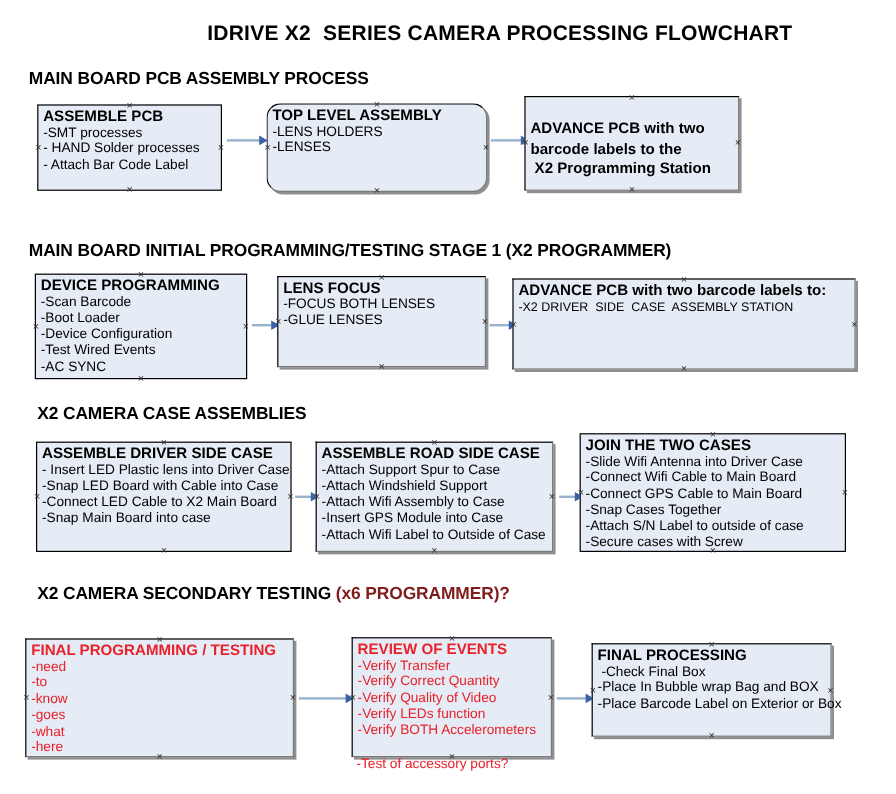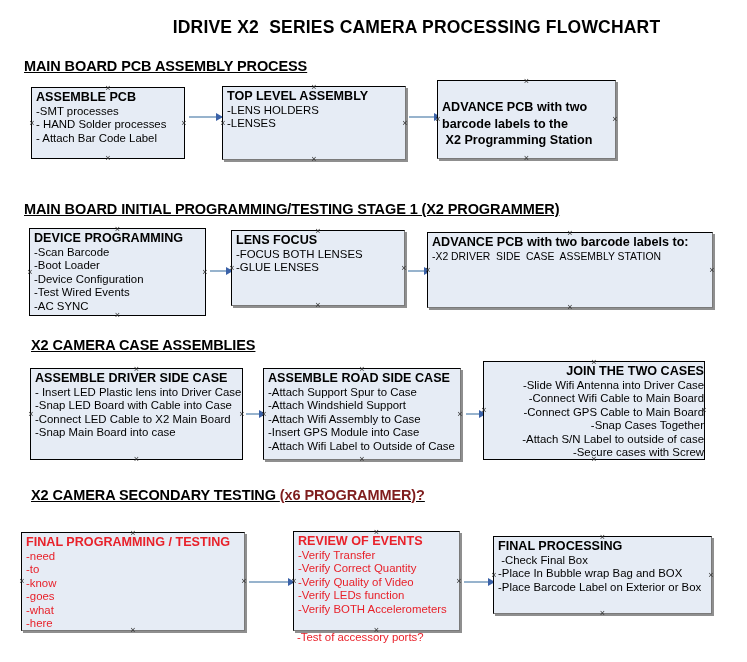--- a/index.html
+++ b/index.html
@@ -31,21 +31,20 @@
     letter-spacing: 0.2px;
     white-space: pre;
     padding-left: 43px;
   }
   .section-head {
     position: absolute;
     font-size: 14.5px;
     font-weight: bold;
     white-space: pre;
     letter-spacing: -0.1px;
-    text-decoration: underline;
   }
   .section-head .accent {
     color: #7f1d1d;
   }
   .node {
     position: absolute;
     background: #e6ecf5;
     border: 1.3px solid #000000;
     box-sizing: border-box;
   }
@@ -139,21 +138,21 @@
     <div class="handle" style="left:50%; top:100%;"></div>
     <div class="handle" style="left:0; top:50%;"></div>
     <div class="handle" style="left:100%; top:50%;"></div>
   </div>
 
   <div class="arrow" style="left:189px; top:113px; width:33px;">
     <div class="shaft"></div>
     <div class="head"></div>
   </div>
 
-  <div class="node shadowed" style="left:222px; top:86px; width:184px; height:74px;">
+  <div class="node shadowed" style="left:222px; top:86px; width:184px; height:74px;border-radius:12px;">
     <div class="node-title">TOP LEVEL ASSEMBLY</div>
     <div class="node-line">-LENS HOLDERS</div>
     <div class="node-line">-LENSES</div>
     <div class="handle" style="left:50%; top:0;"></div>
     <div class="handle" style="left:50%; top:100%;"></div>
     <div class="handle" style="left:0; top:50%;"></div>
     <div class="handle" style="left:100%; top:50%;"></div>
   </div>
 
   <div class="arrow" style="left:409px; top:113px; width:31px;">
@@ -245,21 +244,21 @@
     <div class="handle" style="left:50%; top:100%;"></div>
     <div class="handle" style="left:0; top:50%;"></div>
     <div class="handle" style="left:100%; top:50%;"></div>
   </div>
 
   <div class="arrow" style="left:466px; top:410px; width:19px;">
     <div class="shaft"></div>
     <div class="head"></div>
   </div>
 
-  <div class="node" style="left:483px; top:361px; width:222px; height:99px;text-align:right;">
+  <div class="node" style="left:483px; top:361px; width:222px; height:99px;">
     <div class="node-title">JOIN THE TWO CASES</div>
     <div class="node-line">-Slide Wifi Antenna into Driver Case</div>
     <div class="node-line">-Connect Wifi Cable to Main Board</div>
     <div class="node-line">-Connect GPS Cable to Main Board</div>
     <div class="node-line">-Snap Cases Together</div>
     <div class="node-line">-Attach S/N Label to outside of case</div>
     <div class="node-line">-Secure cases with Screw</div>
     <div class="handle" style="left:50%; top:0;"></div>
     <div class="handle" style="left:50%; top:100%;"></div>
     <div class="handle" style="left:0; top:50%;"></div>
@@ -300,21 +299,21 @@
     <div class="handle" style="left:100%; top:50%;"></div>
   </div>
 
   <div class="overflow-line" style="left:297px; top:631px;">-Test of accessory ports?</div>
 
   <div class="arrow" style="left:464px; top:578px; width:30px;">
     <div class="shaft"></div>
     <div class="head"></div>
   </div>
 
-  <div class="node shadowed" style="left:493px; top:536px; width:219px; height:78px;">
+  <div class="node shadowed" style="left:493px; top:536px; width:200px; height:78px;">
     <div class="node-title">FINAL PROCESSING</div>
     <div class="node-line"> -Check Final Box</div>
     <div class="node-line">-Place In Bubble wrap Bag and BOX</div>
     <div class="node-line">-Place Barcode Label on Exterior or Box</div>
     <div class="handle" style="left:50%; top:0;"></div>
     <div class="handle" style="left:50%; top:100%;"></div>
     <div class="handle" style="left:0; top:50%;"></div>
     <div class="handle" style="left:100%; top:50%;"></div>
   </div>
 

